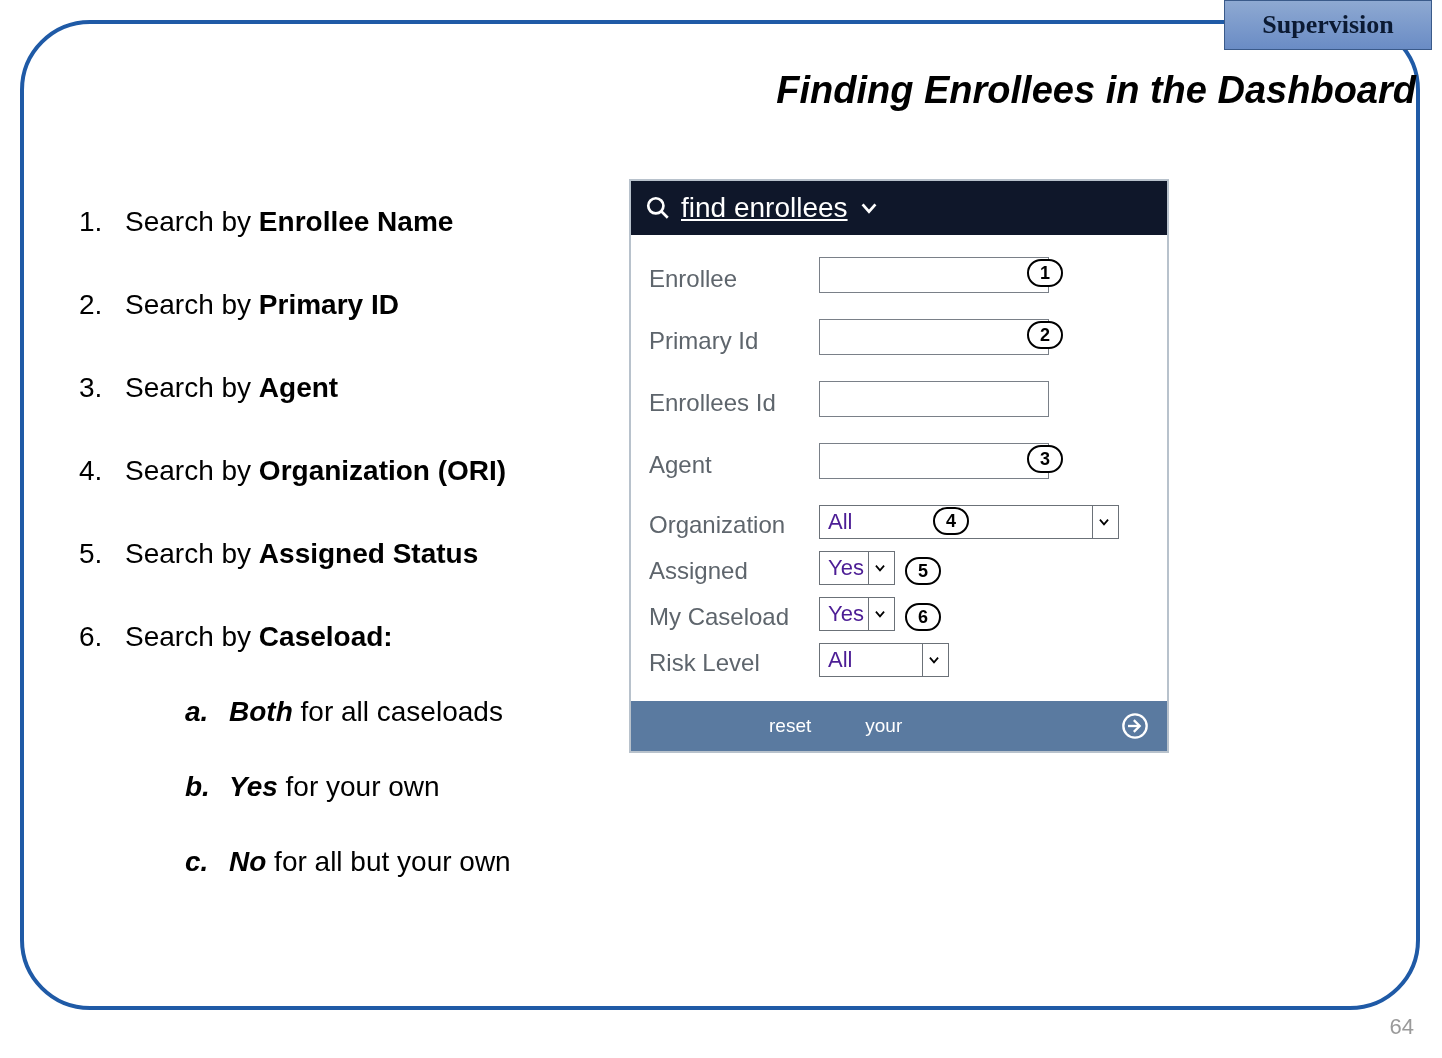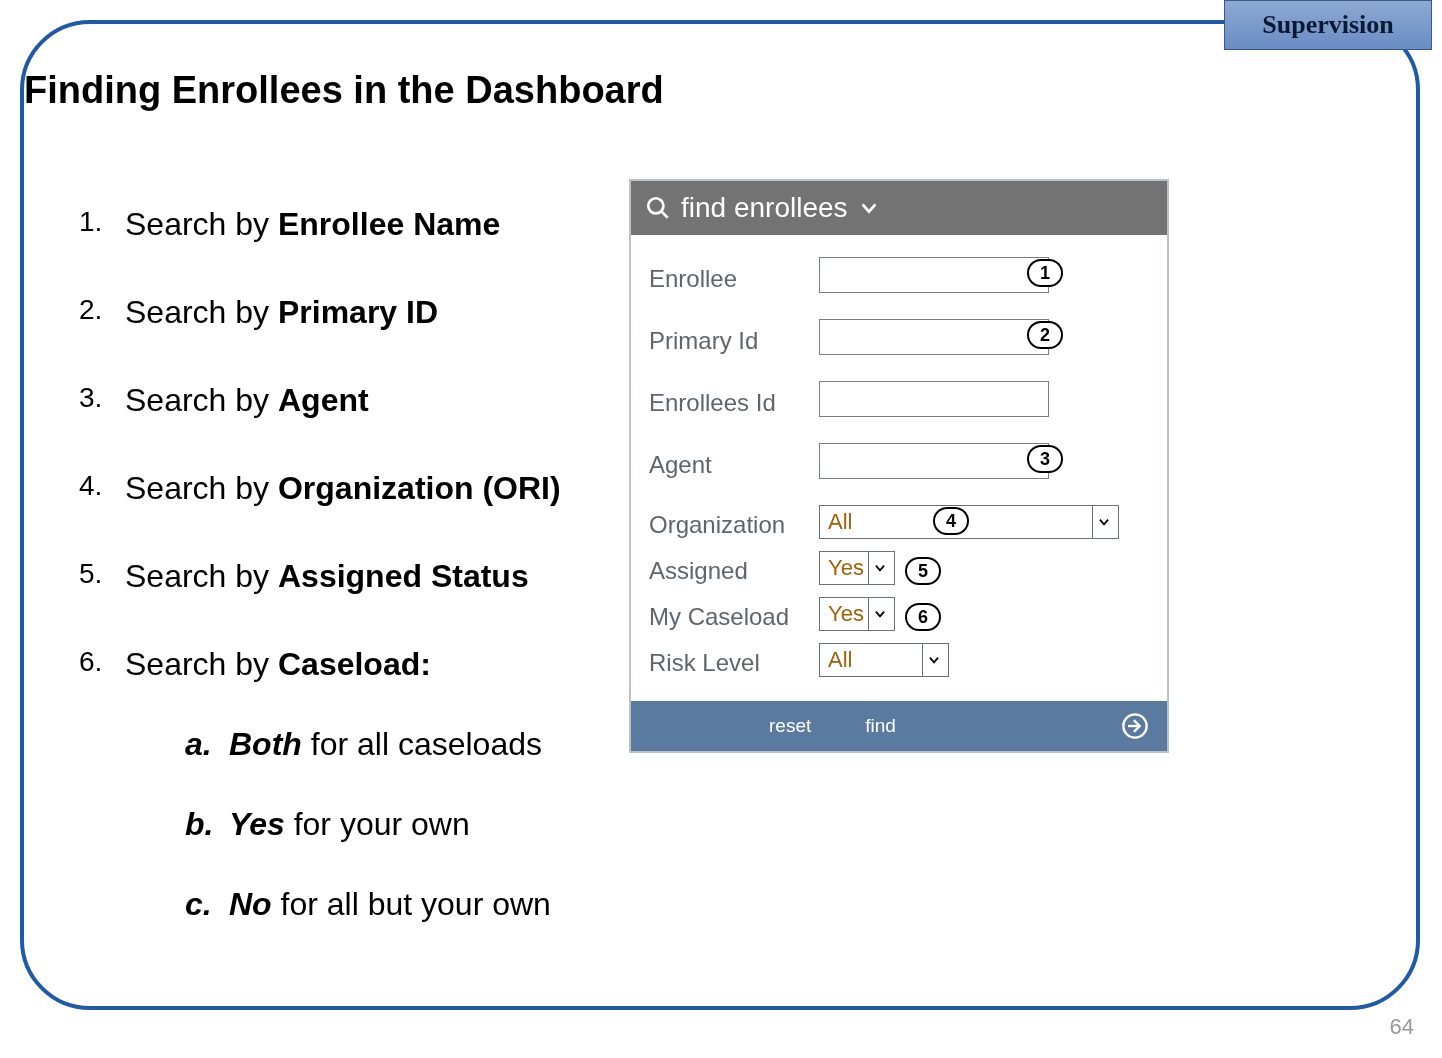--- a/index.html
+++ b/index.html
@@ -36,38 +36,39 @@
     font-weight: bold;
     font-size: 26px;
     color: #0b1a33;
     z-index: 5;
   }
   .title {
     position: absolute;
     top: 45px;
     left: 0;
     right: 0;
-    text-align: left;
+    text-align: right;
     font-size: 38px;
     font-weight: bold;
     color: #000;
+    font-style: italic;
   }
   .page-num {
     position: absolute;
     right: 28px;
     bottom: 18px;
     font-size: 22px;
     color: #9a9a9a;
   }
   .steps {
     position: absolute;
     left: 55px;
     top: 180px;
     width: 540px;
-    font-size: 32px;
+    font-size: 28px;
     color: #000;
     line-height: 1.25;
   }
   .steps ol {
     list-style: none;
     counter-reset: step;
   }
   .steps ol > li {
     counter-increment: step;
     margin-bottom: 48px;
@@ -99,27 +100,28 @@
   
   .panel {
     position: absolute;
     left: 605px;
     top: 155px;
     width: 540px;
     border: 2px solid #b8c2cc;
     background: #fff;
   }
   .panel-header {
-    background: #737373;
+    background: #0f172a;
     height: 54px;
     display: flex;
     align-items: center;
     padding: 0 14px;
     gap: 10px;
     color: #fff;
+    text-decoration: underline;
   }
   .panel-header .search-ic svg { width: 26px; height: 26px; display:block; }
   .panel-header .htxt { font-size: 28px; }
   .panel-header .chev svg { width: 22px; height: 22px; display:block; }
   .panel-body {
     padding: 22px 18px 6px 18px;
   }
   .row {
     display: flex;
     align-items: flex-end;
@@ -141,21 +143,21 @@
   .inp.text { width: 230px; }
   .sel {
     height: 34px;
     border: 1px solid #6b7178;
     background: #fff;
     display: flex;
     align-items: center;
     justify-content: space-between;
     padding: 0 4px 0 8px;
     font-size: 22px;
-    color: #a16207;
+    color: #4c1d95;
   }
   .sel.wide { width: 300px; }
   .sel.small { width: 76px; }
   .sel.med { width: 130px; }
   .sel .opt { flex: 1; }
   .sel .dd {
     width: 22px;
     height: 100%;
     display: flex;
     align-items: center;
@@ -309,21 +311,21 @@
               </svg>
             </span>
         </div>
       </div>
 
     </div>
 
     <div class="panel-footer">
       <div class="mid">
         <span>reset</span>
-        <span>find</span>
+        <span>your</span>
       </div>
       <span class="arrow-circle">
         <svg viewBox="0 0 24 24" fill="none" stroke="#fff" stroke-width="2">
             <circle cx="12" cy="12" r="10"></circle>
             <polyline points="11 7 16 12 11 17"></polyline>
             <line x1="6" y1="12" x2="16" y2="12"></line>
           </svg>
       </span>
     </div>
   </div>

